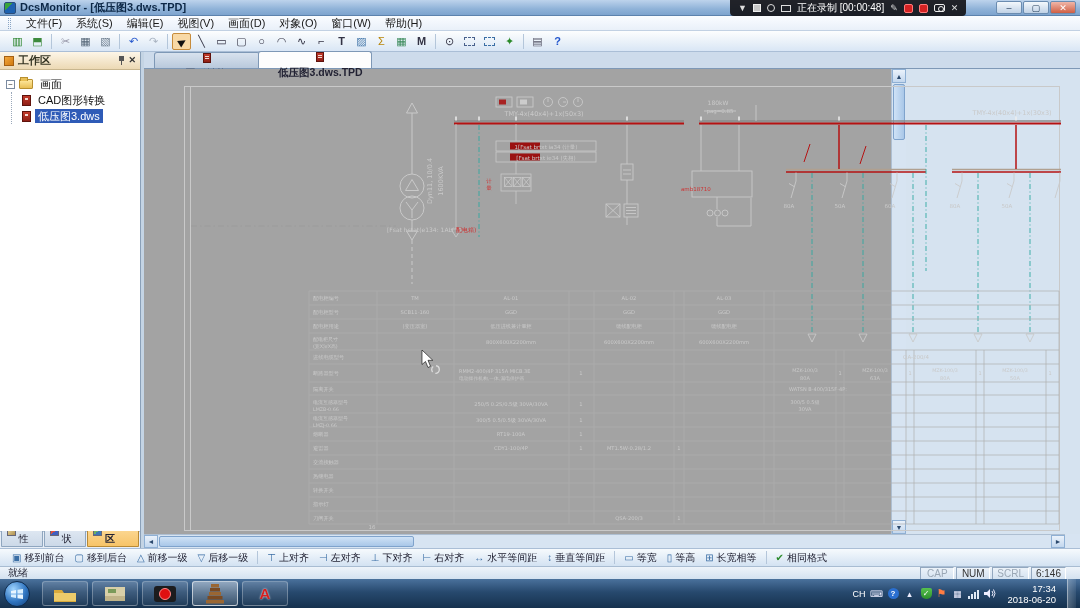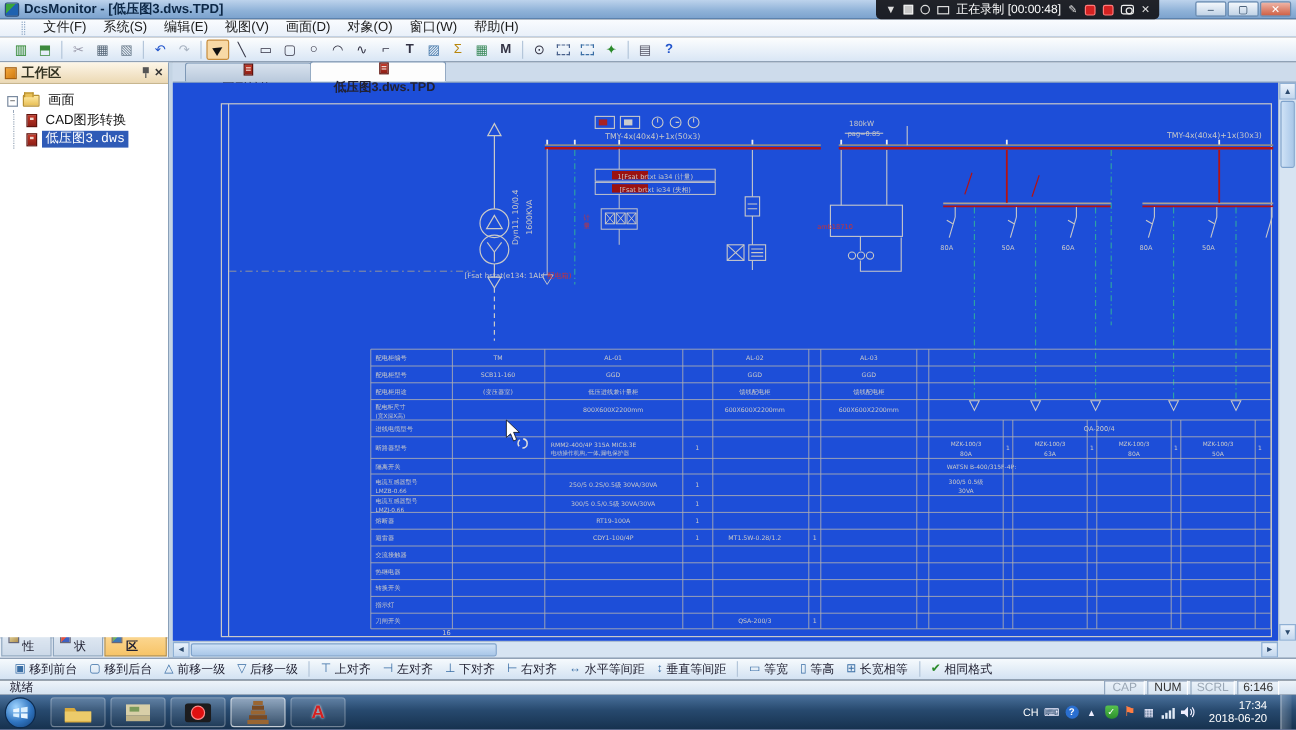--- a/index.html
+++ b/index.html
@@ -18,21 +18,21 @@
   .rec-mon { width:10px; height:7px; border:1px solid #ddd; }
   .rec-text { font-size:10px; color:#fff; white-space:nowrap; }
   .rec-red { width:9px; height:9px; background:#d42222; border:1px solid #ff7a7a; border-radius:2px; }
   .rec-cam { width:11px; height:8px; border:1px solid #eee; border-radius:2px; position:relative; }
   .rec-cam::after { content:""; position:absolute; left:3px; top:1px; width:4px; height:4px; border:1px solid #eee; border-radius:50%; }
   .win-btns { margin-left:auto; display:flex; gap:1px; padding-right:2px; }
   .wb { width:26px; height:13px; display:flex; align-items:center; justify-content:center; font-size:9px; color:#1c3least; color:#17324f; background:linear-gradient(180deg,#f4f8fc,#c0d2e6); border:1px solid #6b8cb0; border-radius:2px; }
   .wb.close { background:linear-gradient(180deg,#f0b6a8,#cf5f44); color:#fff; }
 
   
-  .menubar { height:15px; background:linear-gradient(180deg,#fafcff,#e9f0f9); border-bottom:1px solid #c2d1e3; display:flex; align-items:center; padding-left:18px; gap:2px; }
+  .menubar { height:15px; background:linear-gradient(180deg,#fafcff,#e9f0f9); border-bottom:1px solid #c2d1e3; display:flex; align-items:center; padding-left:8px; gap:2px; }
   .menu-grip { width:3px; height:11px; border-left:1px dotted #8aa5c4; border-right:1px dotted #8aa5c4; margin-right:6px; }
   .menu-item { padding:0 7px; font-size:11px; color:#1a1a1a; line-height:15px; }
 
   
   .toolbar { height:21px; background:linear-gradient(180deg,#fdfefe,#d9e6f5); border-bottom:1px solid #aabed6; display:flex; align-items:center; padding-left:8px; gap:1px; }
   .tbi { width:19px; height:17px; display:flex; align-items:center; justify-content:center; font-size:11px; color:#334; border:1px solid transparent; border-radius:2px; }
   .tbi.pressed { background:#f8d9a6; border-color:#c78c3c; }
   .tbsep { width:1px; height:15px; background:#b4c6da; margin:0 3px; }
   .marq { width:11px; height:9px; border:1px dashed #49618c; }
   .arrowglyph { display:inline-block; transform:rotate(-32deg); font-size:10px; color:#111; }
@@ -49,39 +49,39 @@
   .lp-x { font-size:9px; color:#333; line-height:1; }
   .tree { flex:1; padding:6px 2px 0 6px; font-size:11px; color:#111; overflow:hidden; background:#fff; position:relative; }
   .tree-row { display:flex; align-items:center; height:16px; white-space:nowrap; }
   .expander { width:9px; height:9px; border:1px solid #7a8aa0; background:#fff; color:#333; font-size:8px; line-height:7px; text-align:center; margin-right:4px; flex:none; }
   .folder-ic { width:14px; height:10px; background:linear-gradient(180deg,#ffe9a0,#e8bf55); border:1px solid #b89030; border-radius:1px; position:relative; margin-right:4px; flex:none; }
   .folder-ic::before { content:""; position:absolute; left:0; top:-3px; width:6px; height:3px; background:#e8bf55; border:1px solid #b89030; border-bottom:none; }
   .tree-children { margin-left:5px; border-left:1px dotted #9aa8ba; padding-left:10px; }
   .book-ic { width:9px; height:11px; background:linear-gradient(180deg,#c33a2a,#8f1f16); border:1px solid #5f120c; margin-right:4px; flex:none; position:relative; }
   .book-ic::after { content:""; position:absolute; left:2px; top:2px; right:2px; height:2px; background:#f2d9d0; }
   .tree-label { padding:0 3px; line-height:14px; }
-  .tree-label.selected { background:#2f5bb7; color:#fff;font-family:Liberation Mono, monospace; }
+  .tree-label.selected { background:#2f5bb7; color:#fff; }
   .lp-tabs { height:17px; display:flex; align-items:flex-end; gap:1px; padding:0 1px 1px 1px; background:#e7eef7; border-top:1px solid #aebfd2; }
   .lptab { height:31px; display:flex; align-items:center; gap:3px; padding:0 5px; font-size:10px; color:#223; background:linear-gradient(180deg,#eef3fa,#ccd9e8); border:1px solid #8fa6bf; border-radius:2px 2px 0 0; }
   .lptab.active { background:linear-gradient(180deg,#ffe6b3,#f7c468); border-color:#b98a35; font-weight:bold; }
   .lpic { width:9px; height:9px; border:1px solid #667; }
   .lpic0 { background:linear-gradient(135deg,#e8d9a0,#b09050); }
   .lpic1 { background:linear-gradient(135deg,#e05040 50%,#4060c0 50%); }
   .lpic2 { background:linear-gradient(135deg,#70b060 50%,#3f77b5 50%); }
   .splitter { width:3px; background:#c4d4e4; }
 
   
   .canvas-area { flex:1; display:flex; flex-direction:column; }
   .tabbar { height:17px; background:#cddbeb; border-bottom:1px solid #7e98b6; display:flex; align-items:flex-end; padding-left:10px; }
   .tab { height:16px; display:flex; align-items:center; gap:4px; padding:0 8px; font-size:10.5px; color:#223; background:linear-gradient(180deg,#d8e2ee,#b9c9dc); border:1px solid #7e98b6; border-bottom:none; border-radius:3px 3px 0 0; margin-right:-2px;flex-direction:column; }
   .tab.active { background:#fdfdfd; font-weight:bold; position:relative; z-index:2; height:17px;padding-left:19px; }
   .doc-ic { width:8px; height:10px; background:linear-gradient(180deg,#c33a2a,#8f1f16); border:1px solid #5f120c; position:relative; flex:none; }
   .doc-ic::after { content:""; position:absolute; left:1px; top:2px; right:1px; height:1px; background:#f2d9d0; box-shadow:0 2px 0 #f2d9d0; }
   .canvas-row { height:465px; display:flex; }
-  .canvas { width:921px; height:465px; background:#1d4ed8; position:relative; }
+  .canvas { width:747px; height:465px; background:#a3a3a3; position:relative; }
   .canvas svg { display:block; }
 
   
   .vscroll { width:15px; background:#d7e4f2; display:flex; flex-direction:column; border-left:1px solid #aebfd2; }
   .sb-btn { height:14px; background:linear-gradient(180deg,#eaf2fb,#c3d7ee); border:1px solid #8fb0d4; color:#2c4a6e; font-size:7px; display:flex; align-items:center; justify-content:center; }
   .v-thumb { height:56px; margin:1px; background:linear-gradient(90deg,#cfe2f6,#a9c7e8); border:1px solid #7fa3cc; border-radius:2px; }
   .v-track { flex:1; }
   .hscroll { height:14px; background:#d7e4f2; display:flex; border-top:1px solid #aebfd2; }
   .sb-btn.h { width:14px; height:100%; font-size:7px; }
   .h-thumb { width:255px; margin:1px; background:linear-gradient(180deg,#cfe2f6,#a9c7e8); border:1px solid #7fa3cc; border-radius:2px; }

